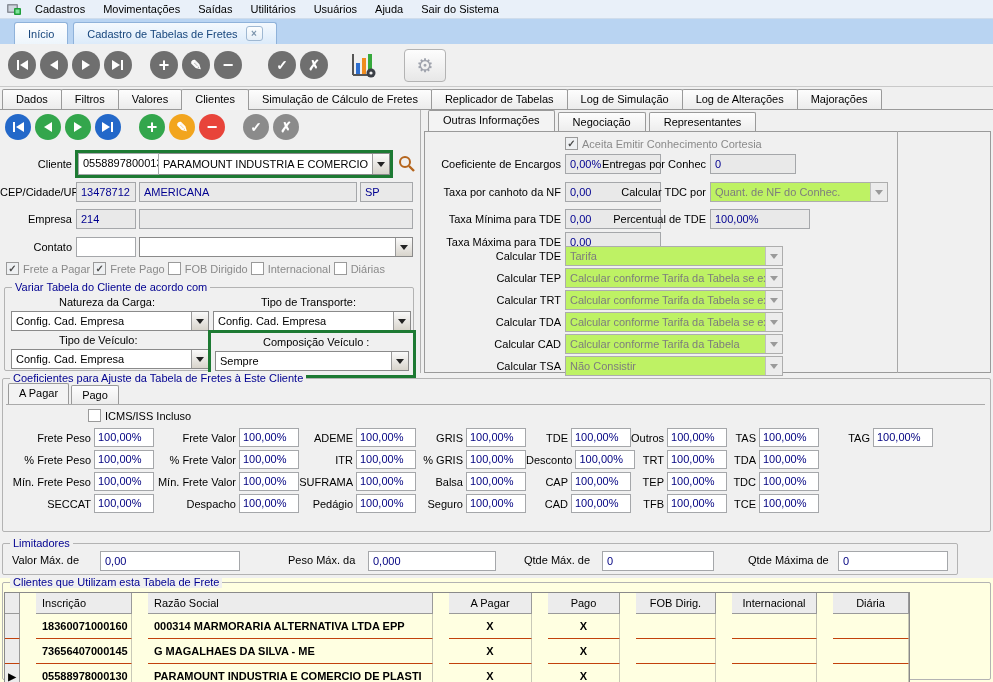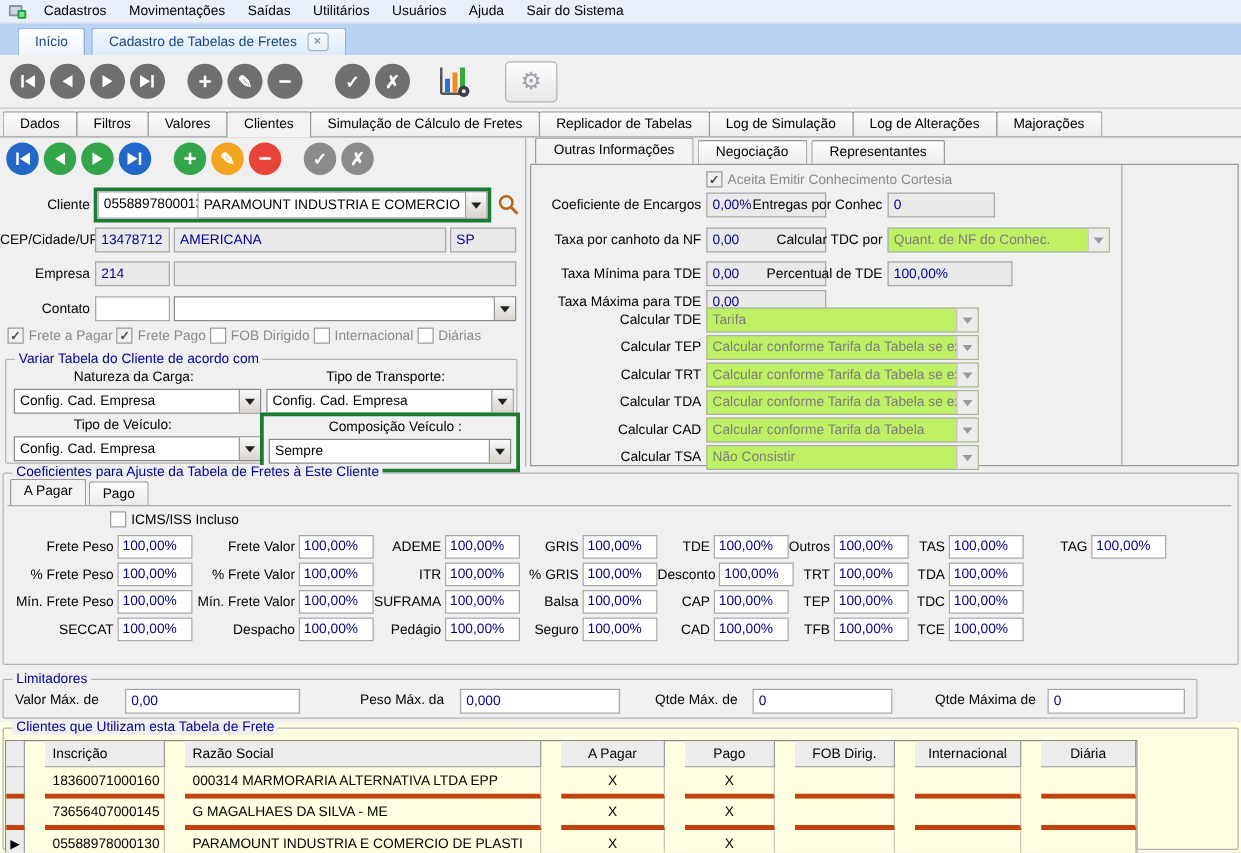--- a/index.html
+++ b/index.html
@@ -112,22 +112,22 @@
   .ccell .clab { flex:1; text-align:right; padding-right:3px; white-space:nowrap; }
   .ccell .cval { width:60px; height:19px; border:1px solid #a5a7aa; background:#fff; color:#000080;
                  padding:2px 3px; flex:none; }
   .ccell.blank { visibility:hidden; }
 
   
   .ttable { position:absolute; left:4px; top:592px; border:1px solid #8a8a8a; background:#ffffe1; }
   .thead, .trow { display:flex;gap:16px; }
   .thead > div { background:#ececec; border-right:1px solid #9a9a9a; border-bottom:1px solid #9a9a9a;
                  height:21px; display:flex; align-items:center; justify-content:center; }
-  .trow > div { border-right:1px solid #c9c9b8; border-bottom:4px solid #c2410c; height:25px;
-                display:flex; align-items:center; justify-content:center; background:#ffffe1; }
+  .trow > div { border-right:1px solid #c9c9b8; border-bottom:1px solid #c2410c; height:25px;
+                display:flex; align-items:center; justify-content:center; background:#ffffe1;font-weight:bold; }
   .c-sel { width:15px; flex:none; background:#ececec !important; border-right:1px solid #9a9a9a !important; }
   .c-insc { width:96px; flex:none; justify-content:flex-start !important; padding-left:6px; }
   .c-raz { width:285px; flex:none; justify-content:flex-start !important; padding-left:6px; }
   .c-ap { width:83px; flex:none; } .c-pg { width:72px; flex:none; } .c-fob { width:80px; flex:none; }
   .c-int { width:85px; flex:none; } .c-dia { width:76px; flex:none; }
   .trow.cur .c-sel::after { content:"▶"; font-size:10px; color:#000; }
 
   .creambg { position:absolute; left:0; top:578px; width:993px; height:104px; background:#ffffe1; }
 
   svg { display:block; }

